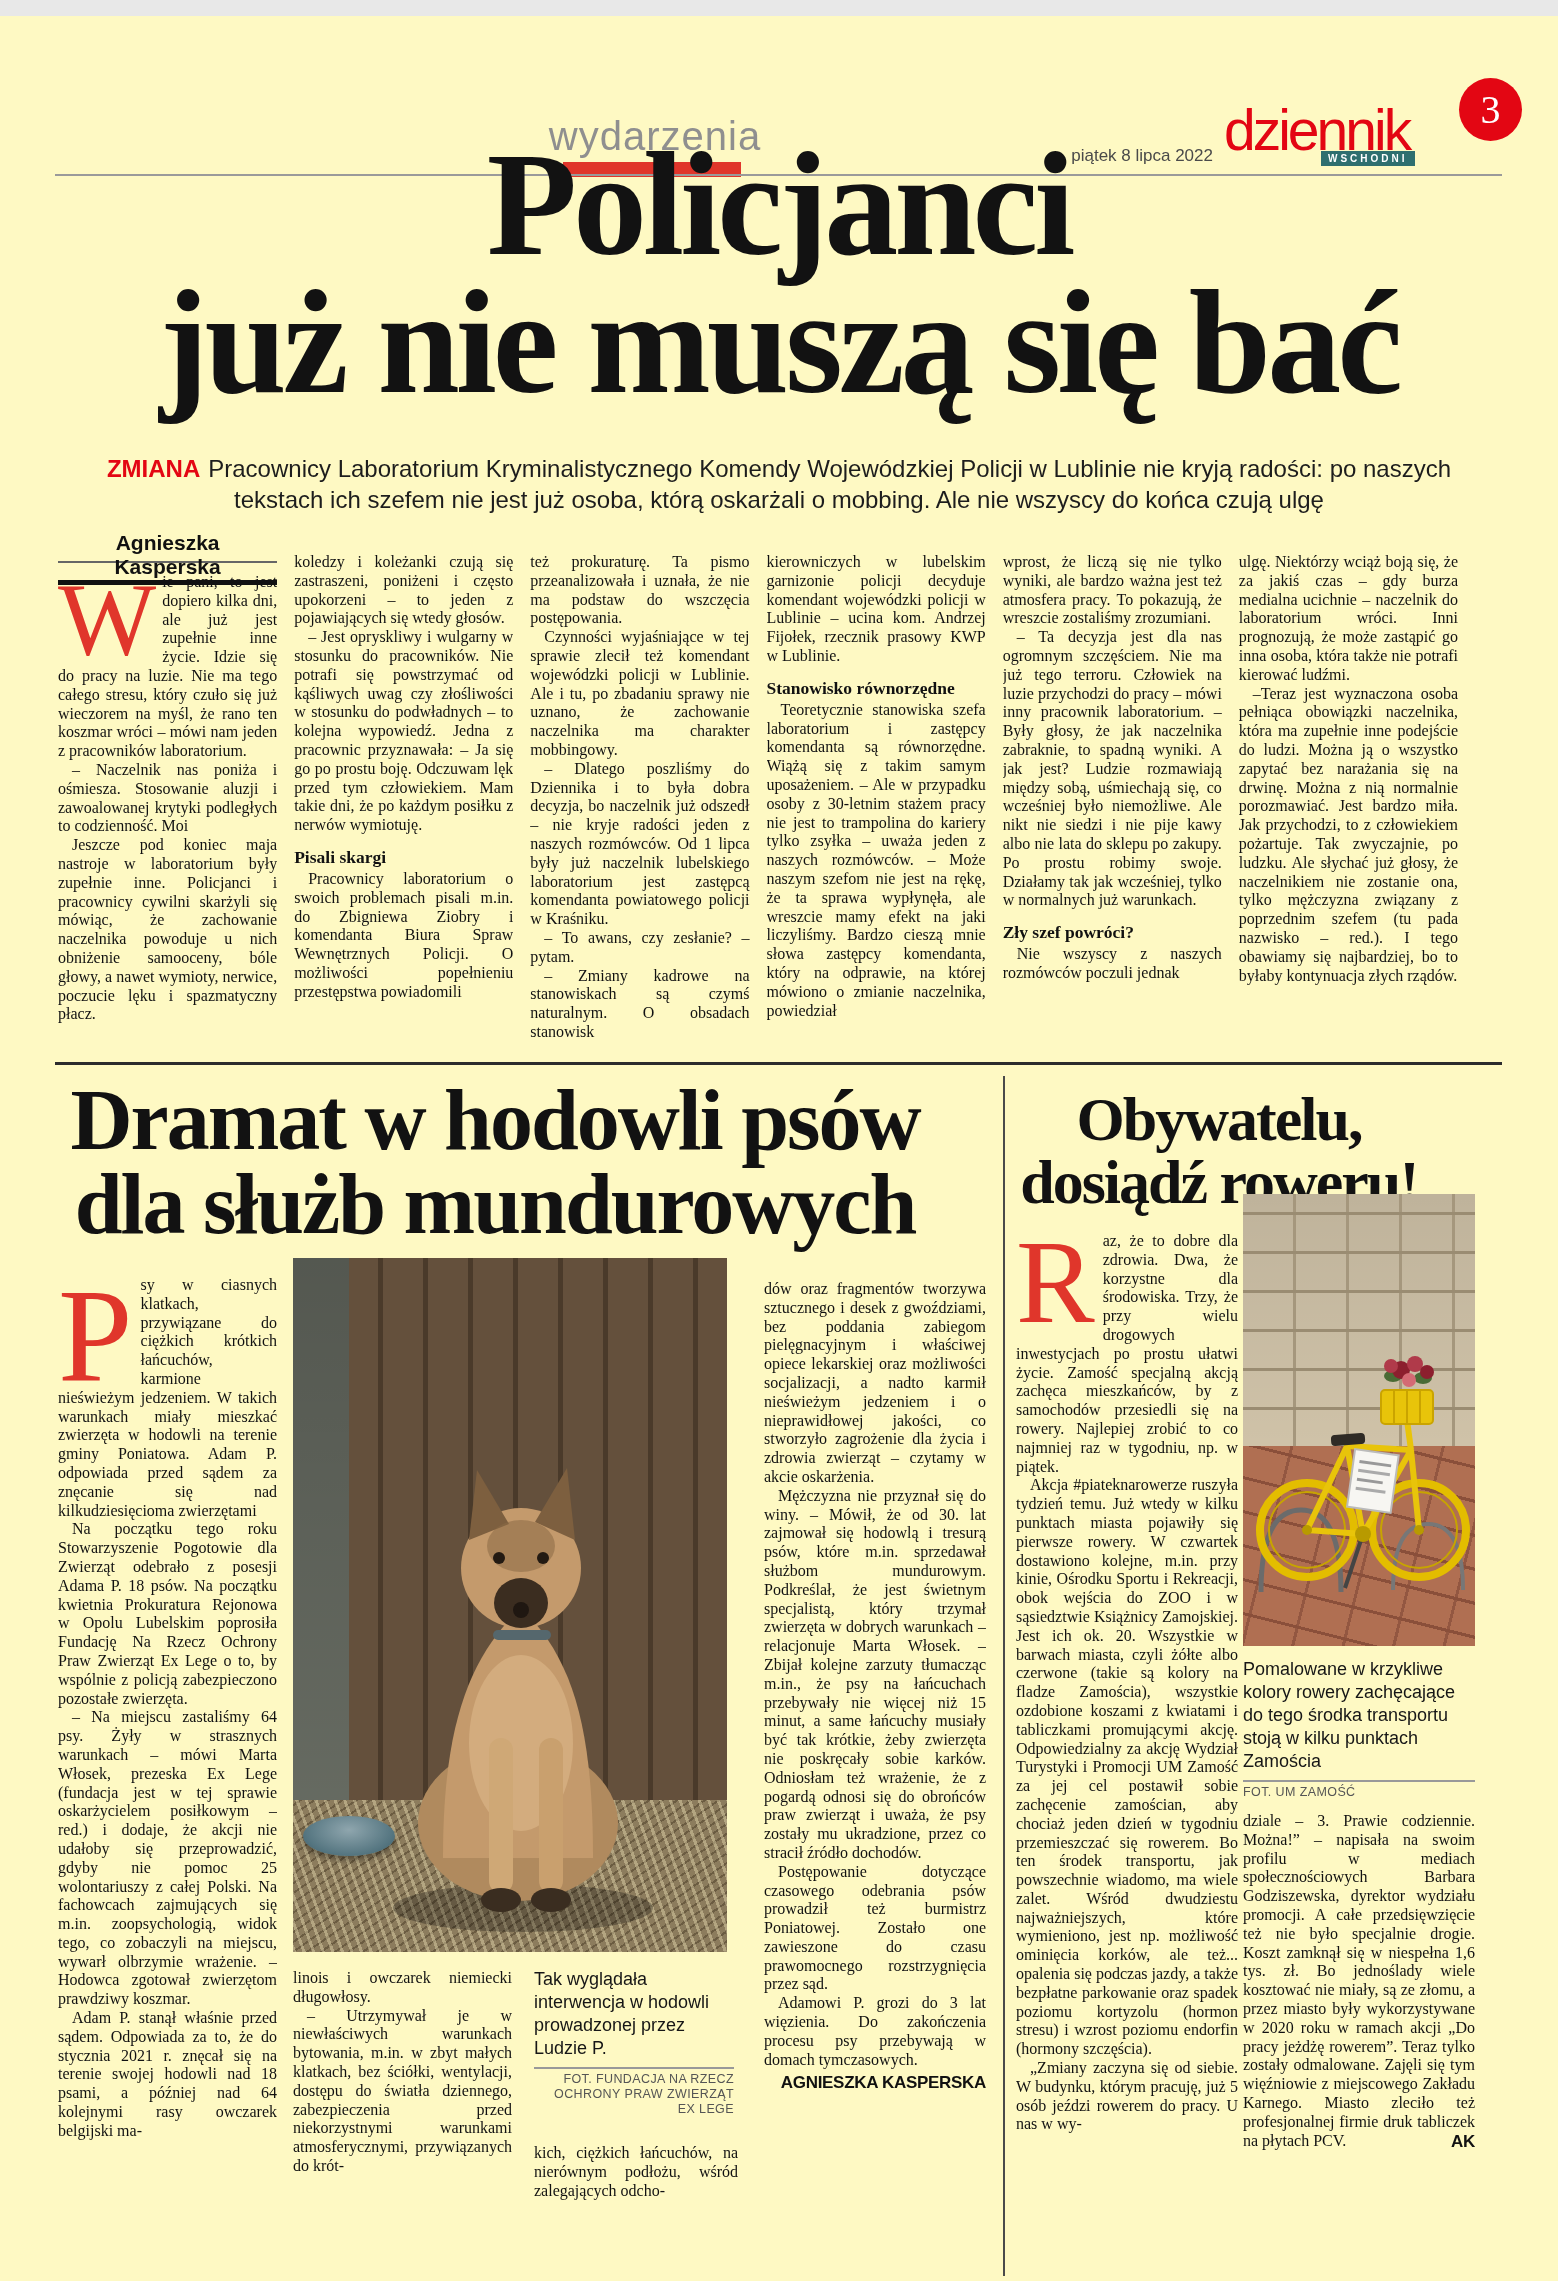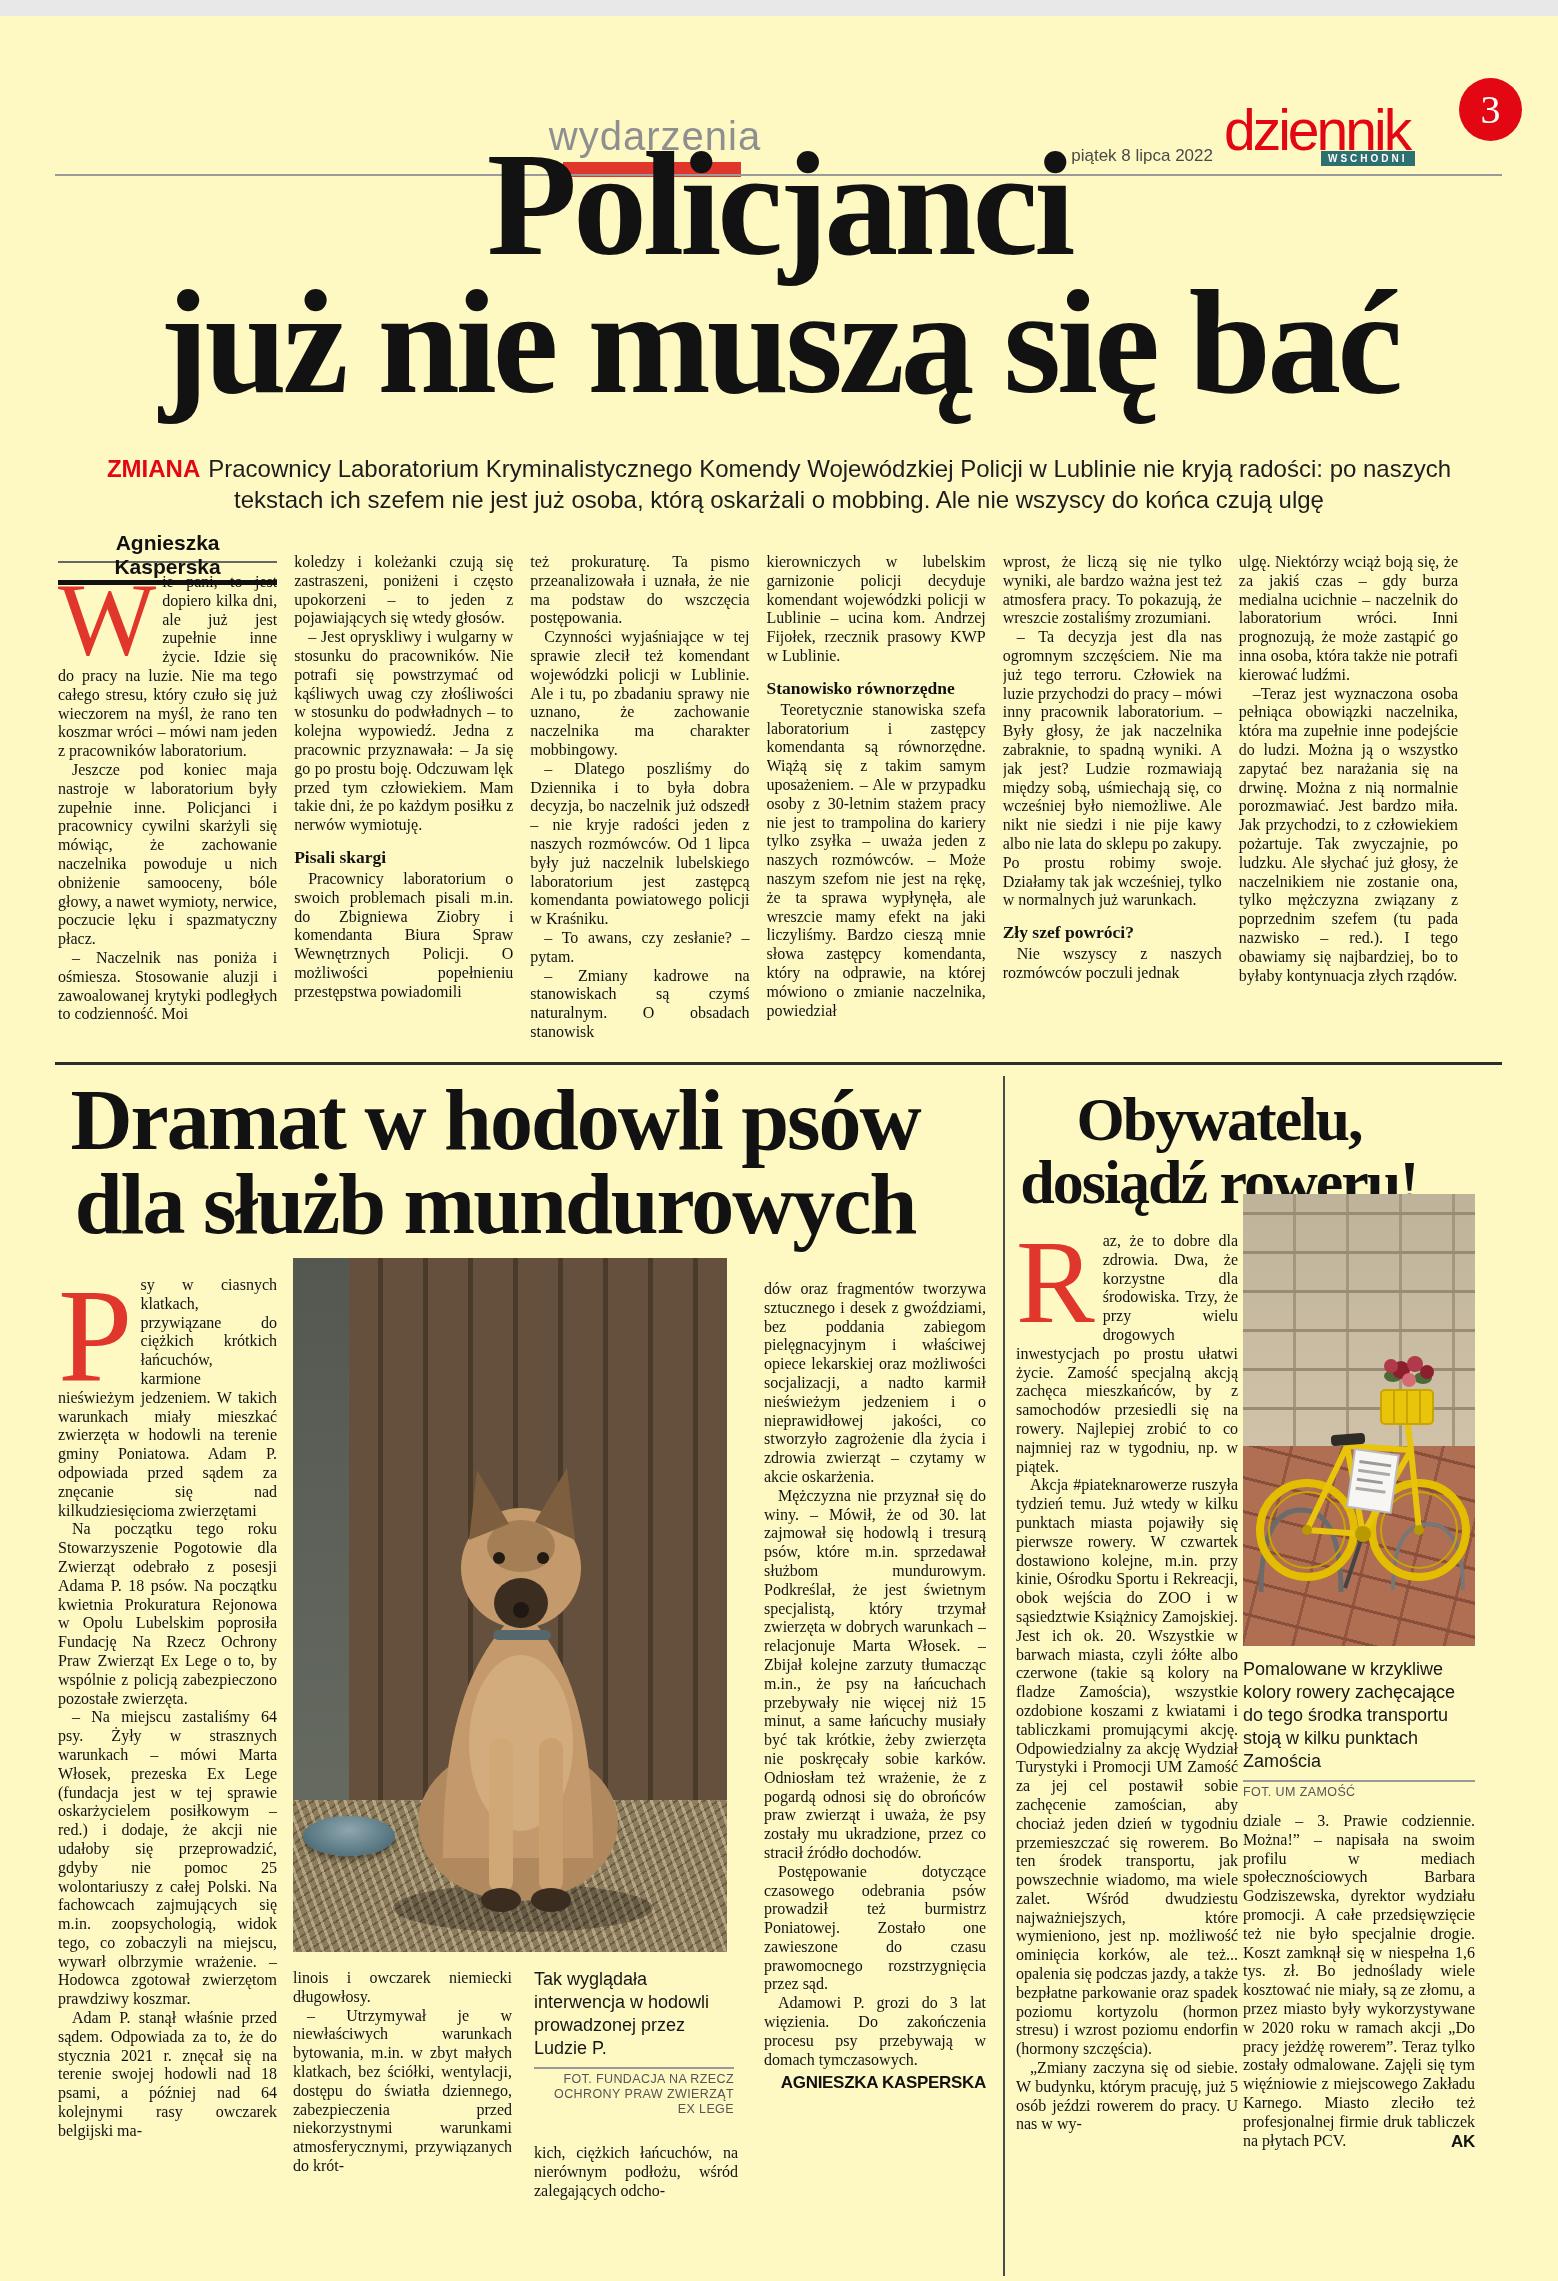--- a/index.html
+++ b/index.html
@@ -102,22 +102,22 @@
   <p class="abs lede" style="left:60px;top:438px;width:1438px;">
     <span class="tag">ZMIANA</span><span>Pracownicy Laboratorium Kryminalistycznego Komendy Wojewódzkiej Policji w Lublinie nie kryją radości: po naszych tekstach ich szefem nie jest już osoba, którą oskarżali o mobbing. Ale nie wszyscy do końca czują ulgę</span>
   </p>
 
   <div class="abs cols bodytext" style="left:58px;top:515px;width:1400px;height:524px;">
     <div class="col">
       <div class="byline">
         <span>Agnieszka Kasperska</span>
       </div>
       <p class="noindent"><span class="dropcap dc-w">W</span><span>ie pani, to jest dopiero kilka dni, ale już jest zupełnie inne życie. Idzie się do pracy na luzie. Nie ma tego całego stresu, który czuło się już wieczorem na myśl, że rano ten koszmar wróci – mówi nam jeden z pracowników laboratorium.</span></p>
+      <p>– Naczelnik nas poniża i ośmiesza. Stosowanie aluzji i zawoalowanej krytyki podległych to codzienność. Moi</p>
       <p>Jeszcze pod koniec maja nastroje w laboratorium były zupełnie inne. Policjanci i pracownicy cywilni skarżyli się mówiąc, że zachowanie naczelnika powoduje u nich obniżenie samooceny, bóle głowy, a nawet wymioty, nerwice, poczucie lęku i spazmatyczny płacz.</p>
-      <p>– Naczelnik nas poniża i ośmiesza. Stosowanie aluzji i zawoalowanej krytyki podległych to codzienność. Moi</p>
     </div>
     <div class="col pad">
       <p class="noindent">koledzy i koleżanki czują się zastraszeni, poniżeni i często upokorzeni – to jeden z pojawiających się wtedy głosów.</p>
       <p>– Jest opryskliwy i wulgarny w stosunku do pracowników. Nie potrafi się powstrzymać od kąśliwych uwag czy złośliwości w stosunku do podwładnych – to kolejna wypowiedź. Jedna z pracownic przyznawała: – Ja się go po prostu boję. Odczuwam lęk przed tym człowiekiem. Mam takie dni, że po każdym posiłku z nerwów wymiotuję.</p>
       <h4 class="sub">Pisali skargi</h4>
       <p>Pracownicy laboratorium o swoich problemach pisali m.in. do Zbigniewa Ziobry i komendanta Biura Spraw Wewnętrznych Policji. O możliwości popełnieniu przestępstwa powiadomili</p>
     </div>
     <div class="col pad">
       <p class="noindent">też prokuraturę. Ta pismo przeanalizowała i uznała, że nie ma podstaw do wszczęcia postępowania.</p>
       <p>Czynności wyjaśniające w tej sprawie zlecił też komendant wojewódzki policji w Lublinie. Ale i tu, po zbadaniu sprawy nie uznano, że zachowanie naczelnika ma charakter mobbingowy.</p>

